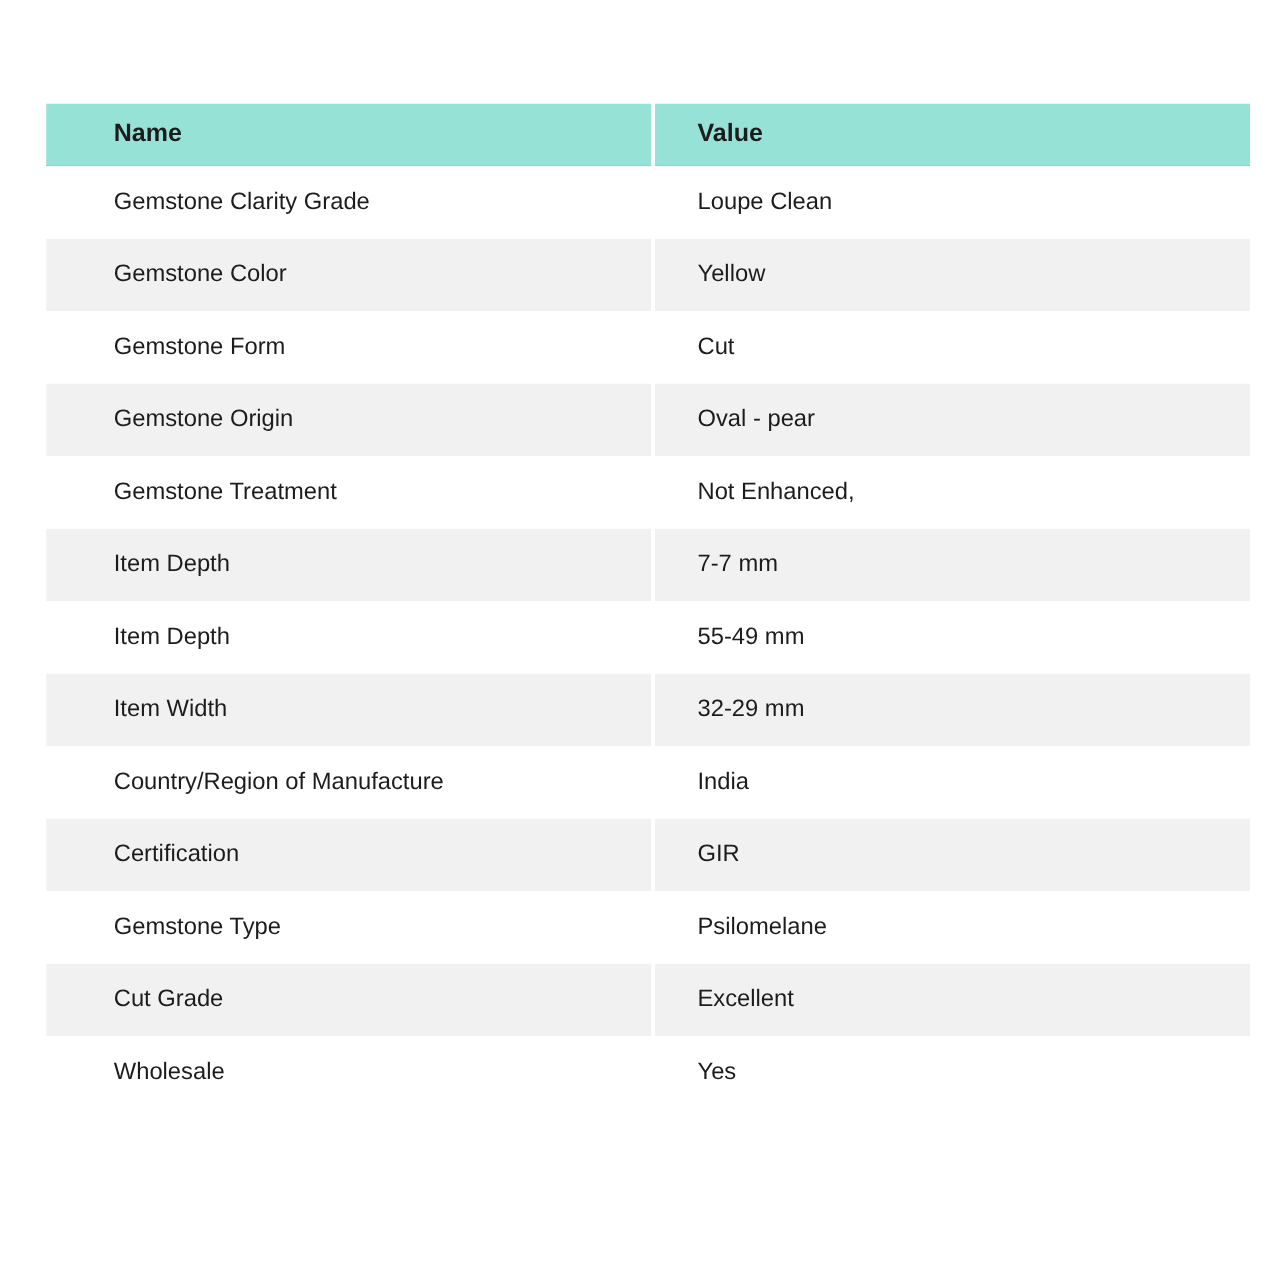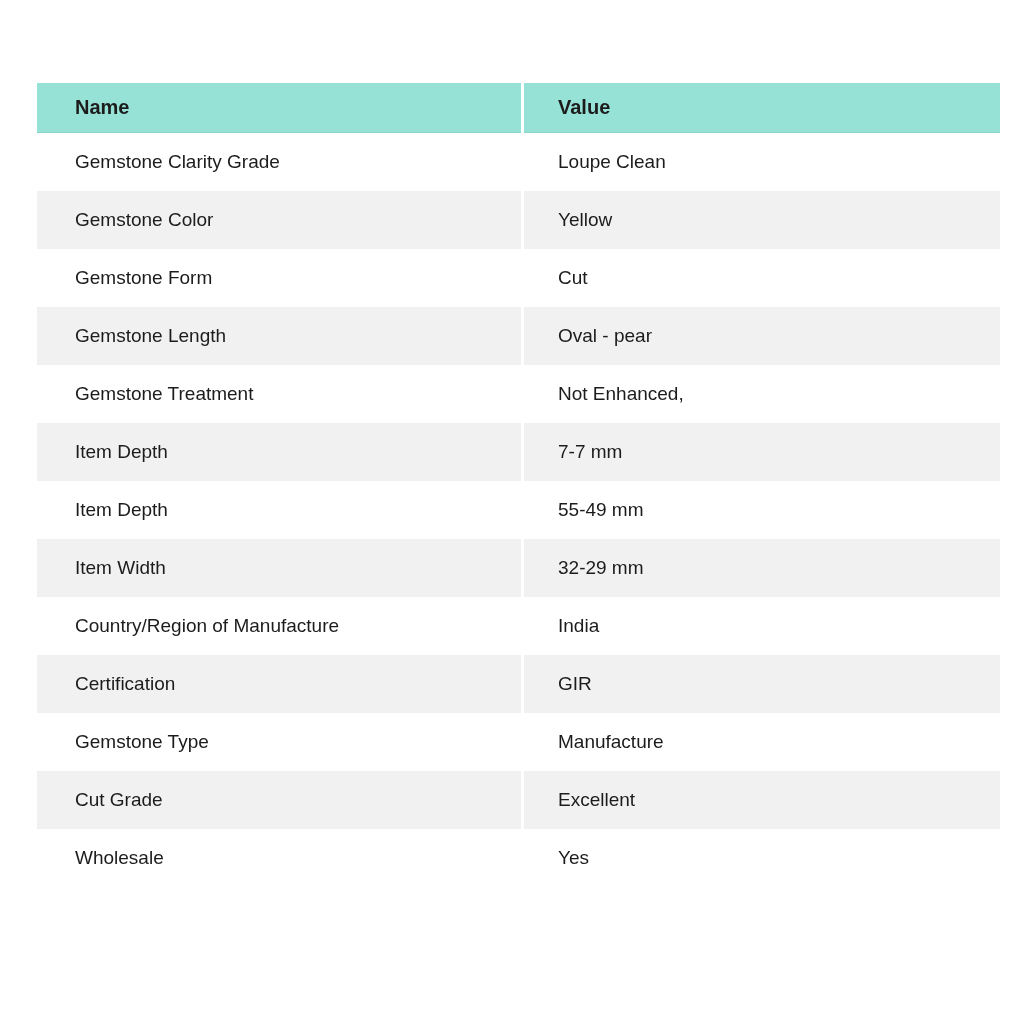--- a/index.html
+++ b/index.html
@@ -29,21 +29,21 @@
   .row {
     display: flex;
     width: 100%;
   }
   .cell {
     display: flex;
     align-items: center;
   }
   .cell.name-col {
     width: 484px;
-    padding-left: 38px;
+    padding-left: 54px;
     margin-right: 3px; 
   }
   .cell.value-col {
     flex: 1;
     padding-left: 34px;
   }
   .header-row {
     height: 50px;
     font-size: 20px;
     font-weight: 700;
@@ -95,21 +95,21 @@
     <div class="cell name-col">
       <span>Gemstone Form</span>
     </div>
     <div class="cell value-col">
       <span>Cut</span>
     </div>
   </div>
 
   <div class="row data-row">
     <div class="cell name-col">
-      <span>Gemstone Length</span>
+      <span>Gemstone Origin</span>
     </div>
     <div class="cell value-col">
       <span>Oval - pear</span>
     </div>
   </div>
 
   <div class="row data-row">
     <div class="cell name-col">
       <span>Gemstone Treatment</span>
     </div>
@@ -163,21 +163,21 @@
     <div class="cell value-col">
       <span>GIR</span>
     </div>
   </div>
 
   <div class="row data-row">
     <div class="cell name-col">
       <span>Gemstone Type</span>
     </div>
     <div class="cell value-col">
-      <span>Manufacture</span>
+      <span>Psilomelane</span>
     </div>
   </div>
 
   <div class="row data-row">
     <div class="cell name-col">
       <span>Cut Grade</span>
     </div>
     <div class="cell value-col">
       <span>Excellent</span>
     </div>

